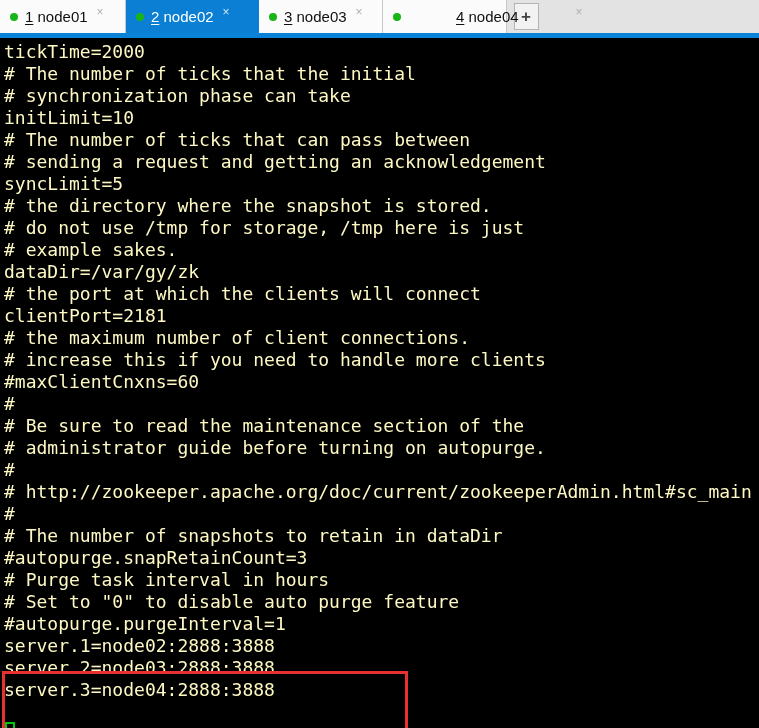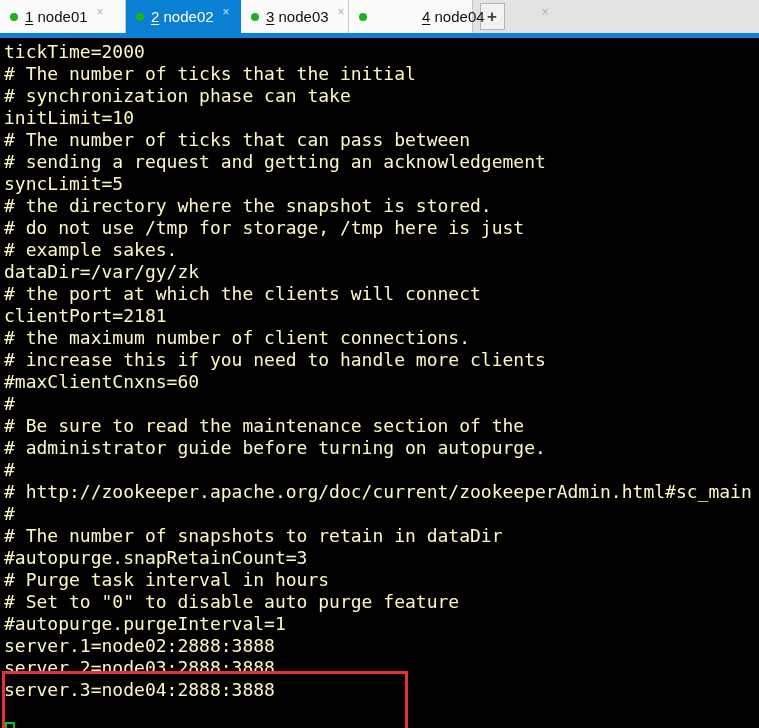--- a/index.html
+++ b/index.html
@@ -64,22 +64,22 @@
     margin-left: 9px;
     font-size: 12px;
     line-height: 1;
     color: #b0b0b0;
     align-self: flex-start;
     margin-top: 6px;
   }
   .tab.active .closex { color: #cfe6f8; }
 
   .tab.t1 { width: 126px; }
-  .tab.t2 { width: 115px; }
-  .tab.t3 { width: 108px; }
+  .tab.t2 { width: 133px; }
+  .tab.t3 { width: 124px; }
   .tab.t4 { width: 124px; gap: 48px; }
 
   #newtab-wrap {
     width: 38px;
     height: 33px;
     display: flex;
     align-items: center;
     justify-content: center;
     background: #e3e3e3;
     flex: 0 0 auto;

